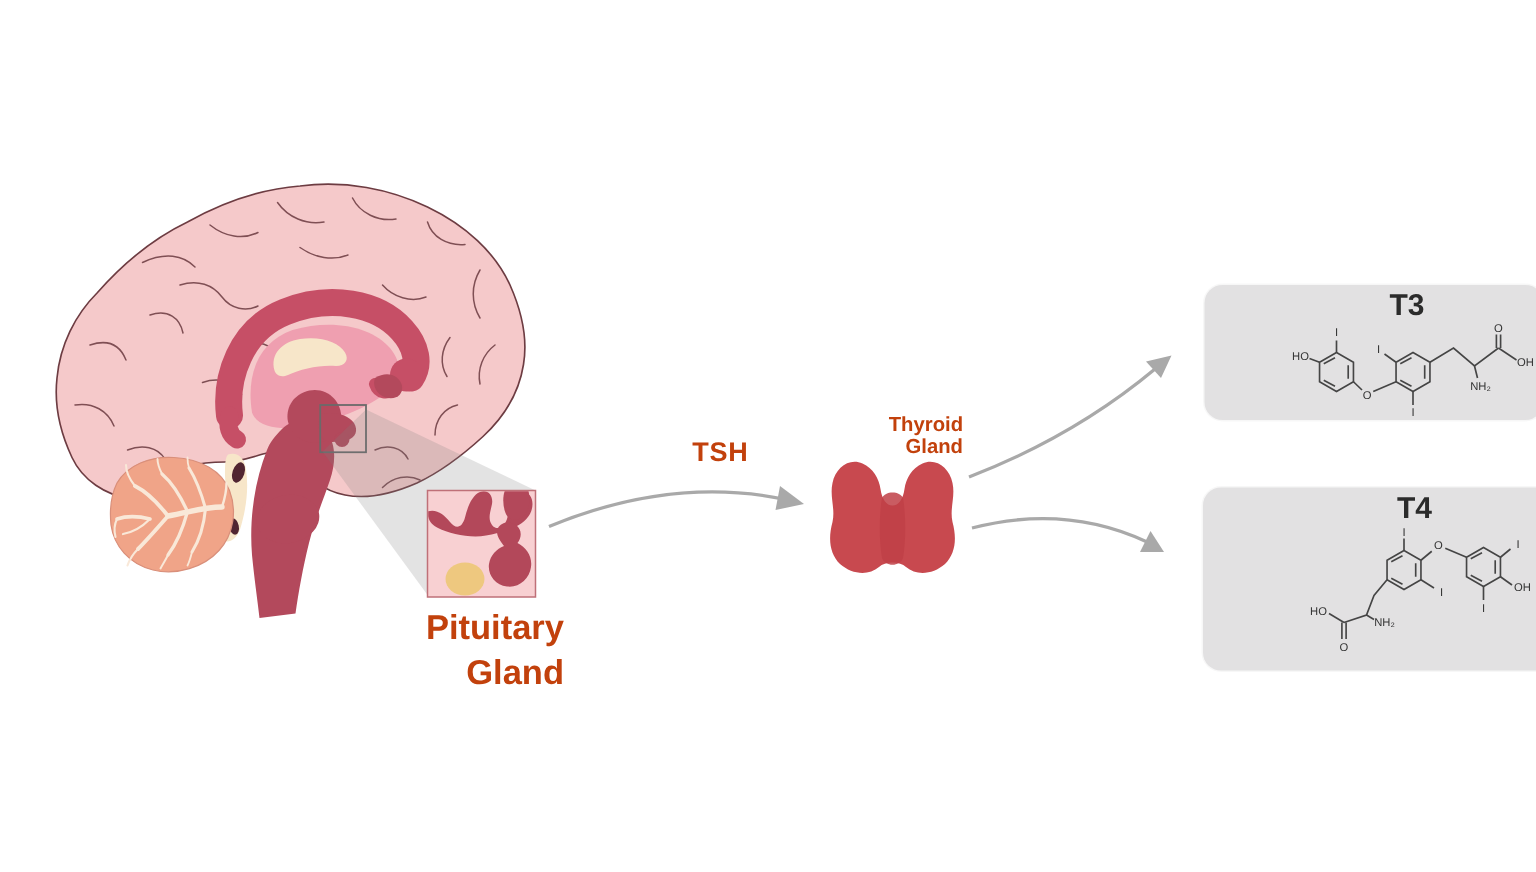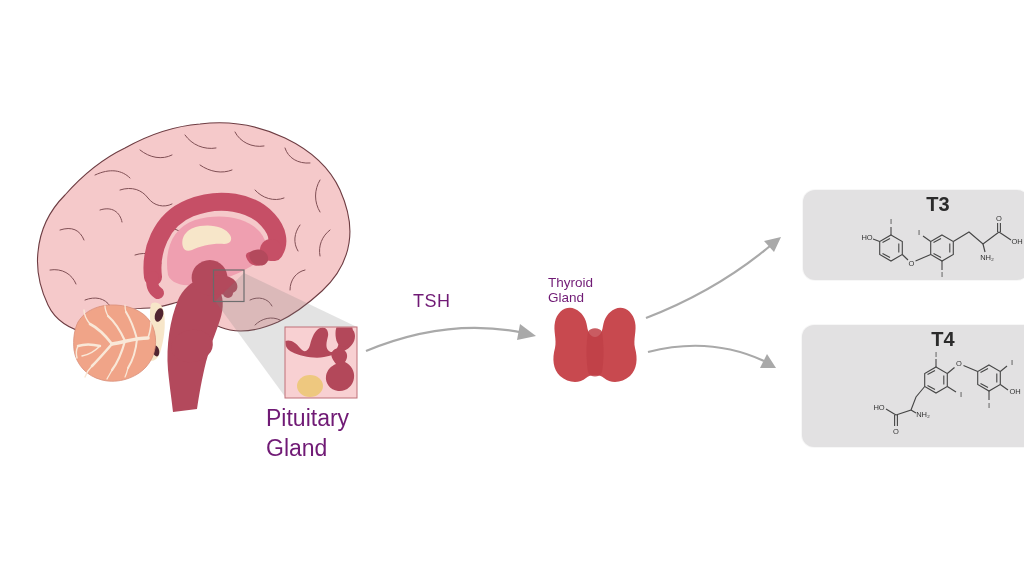--- a/index.html
+++ b/index.html
@@ -1,21 +1,21 @@
 <!DOCTYPE html>
 <html><head>
 <meta charset="utf-8">
 <style>
   html,body{margin:0;padding:0;background:#fff;}
   .canvas{
     position:relative;width:1024px;height:581px;background:#ffffff;
     font-family:"Liberation Sans",sans-serif;overflow:hidden;
   }
   .scene{position:absolute;left:0;top:0;}
-  .lbl{position:absolute;color:#701a75;text-align:left;font-weight:400;}
+  .lbl{position:absolute;color:#c2410c;text-align:right;font-weight:700;}
   .lbl-tsh{left:413px;top:291px;width:86px;font-size:18px;letter-spacing:.5px;}
   .lbl-thyroid{left:548px;top:275px;width:94px;font-size:13.5px;line-height:1.12;}
   .lbl-pituitary{left:266px;top:404px;width:110px;font-size:23px;line-height:1.3;}
   .hormone-box{
     position:absolute;background:#e2e1e2;border-radius:12px;
     box-shadow:0 0 0 1px rgba(0,0,0,0.03);
     padding-left:44px;
   }
   .box-t3{left:803px;top:190px;width:182px;height:90px;}
   .box-t4{left:802px;top:325px;width:194px;height:122px;}

